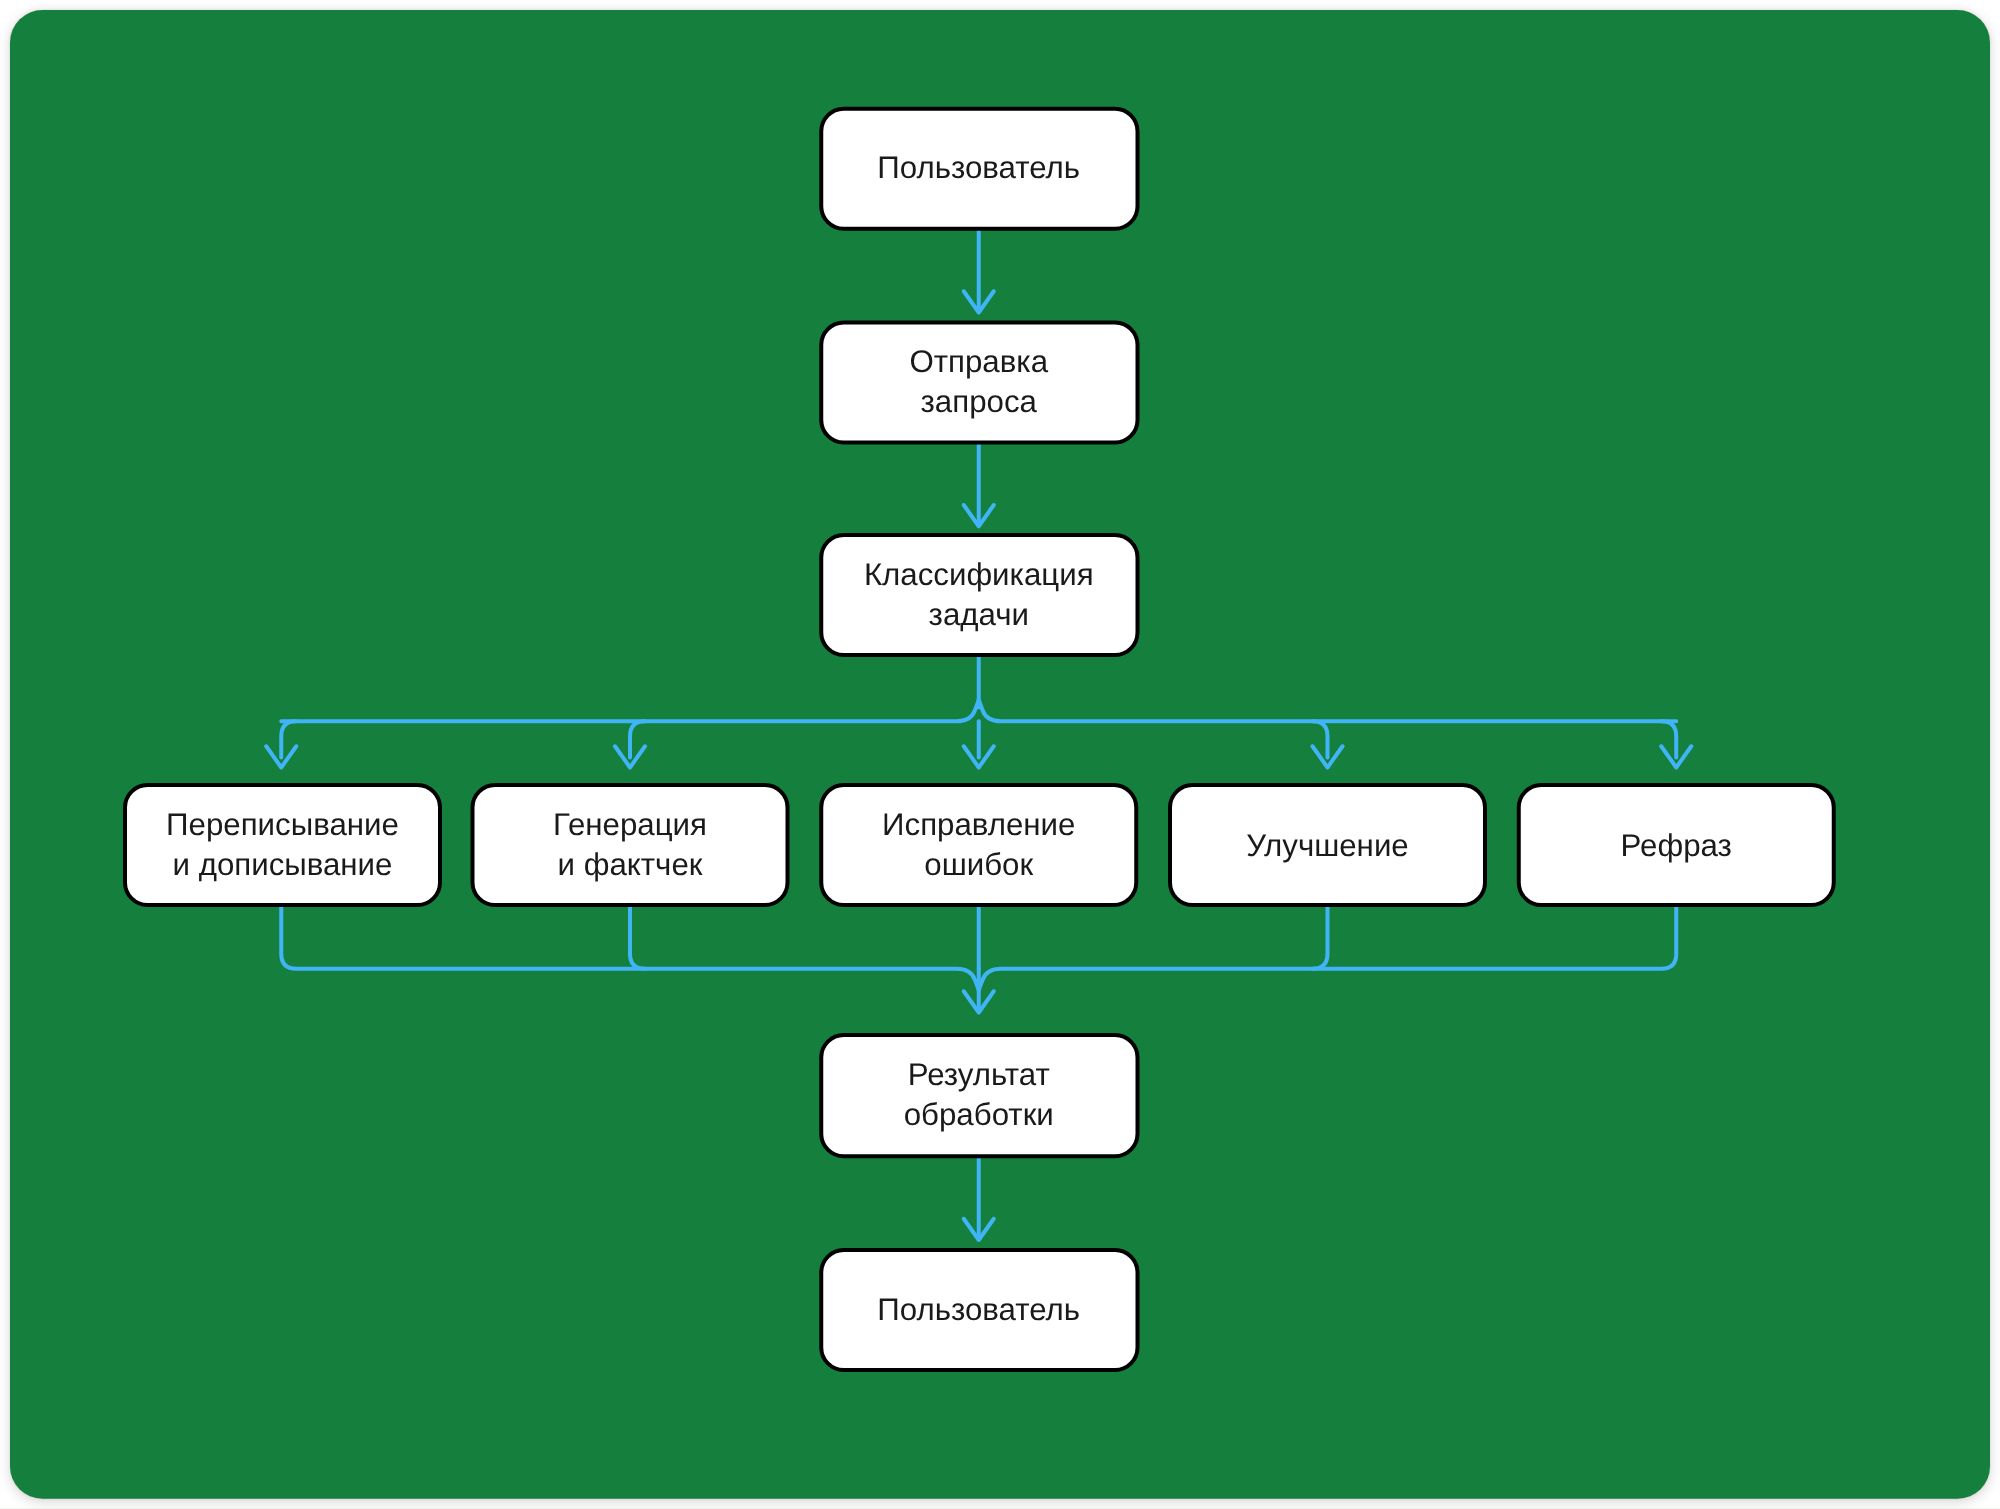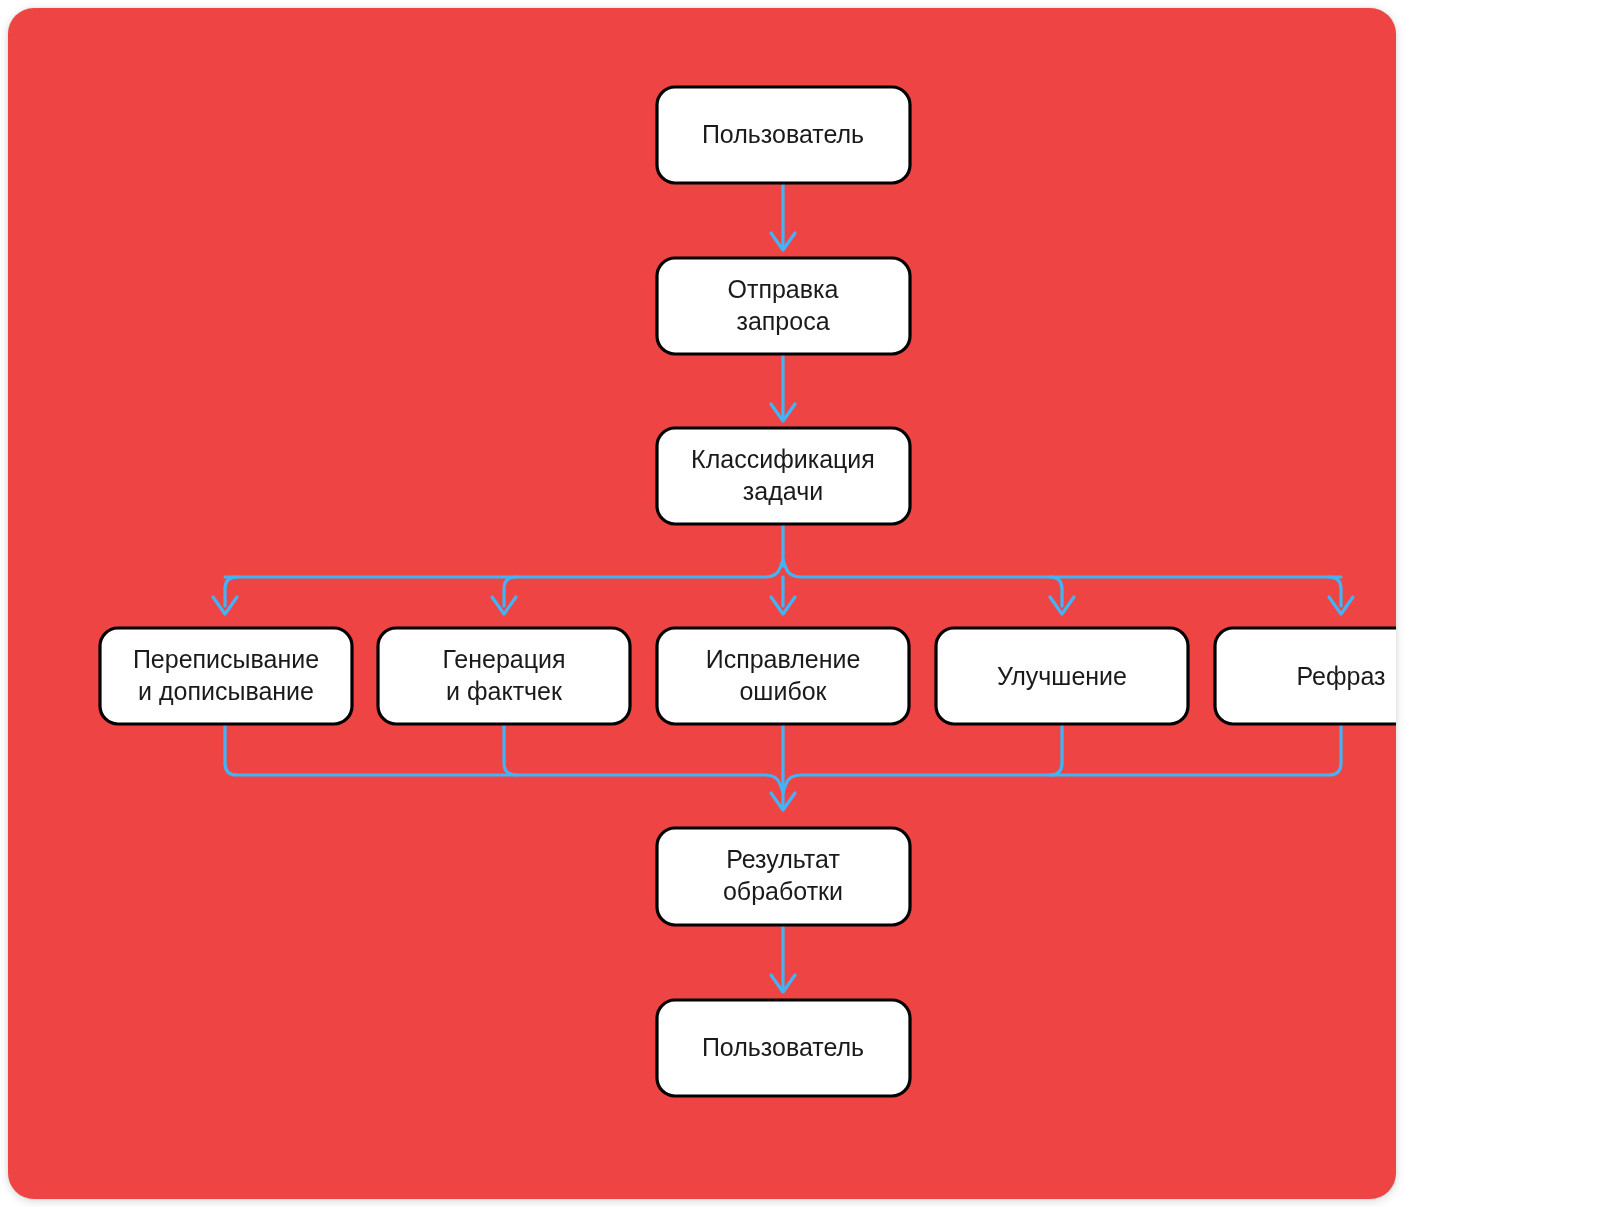--- a/index.html
+++ b/index.html
@@ -10,23 +10,23 @@
   body {
     width: 1600px;
     height: 1207px;
     font-family: "Liberation Sans", "DejaVu Sans", sans-serif;
     overflow: hidden;
   }
   #canvas-card {
     position: absolute;
     left: 8px;
     top: 8px;
-    width: 1388px;
+    width: 1584px;
     height: 1191px;
-    background: #ef4444;
+    background: #15803d;
     border-radius: 26px;
     box-shadow: 0 2px 10px rgba(0,0,0,0.16), 0 0 2px rgba(0,0,0,0.10);
     overflow: hidden;
   }
   #flow-svg {
     position: absolute;
     left: -8px;
     top: -8px;
     width: 1600px;
     height: 1207px;

